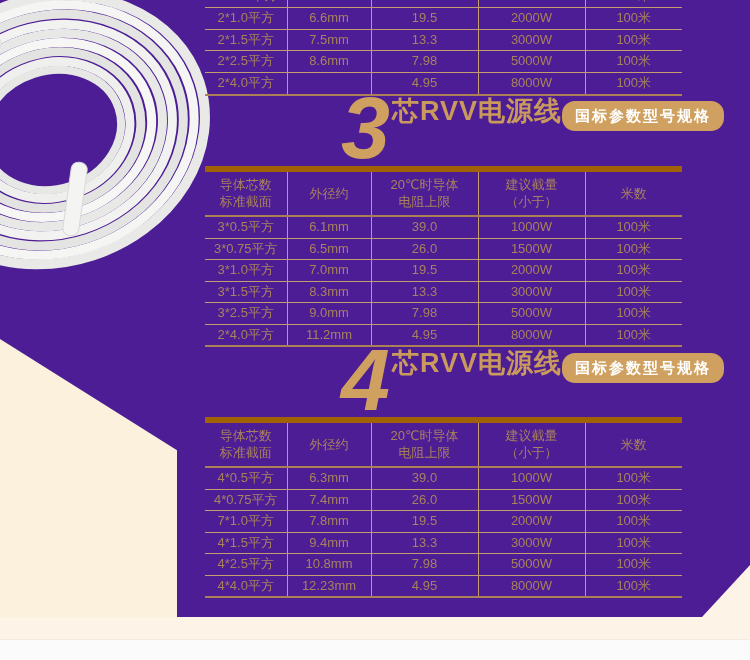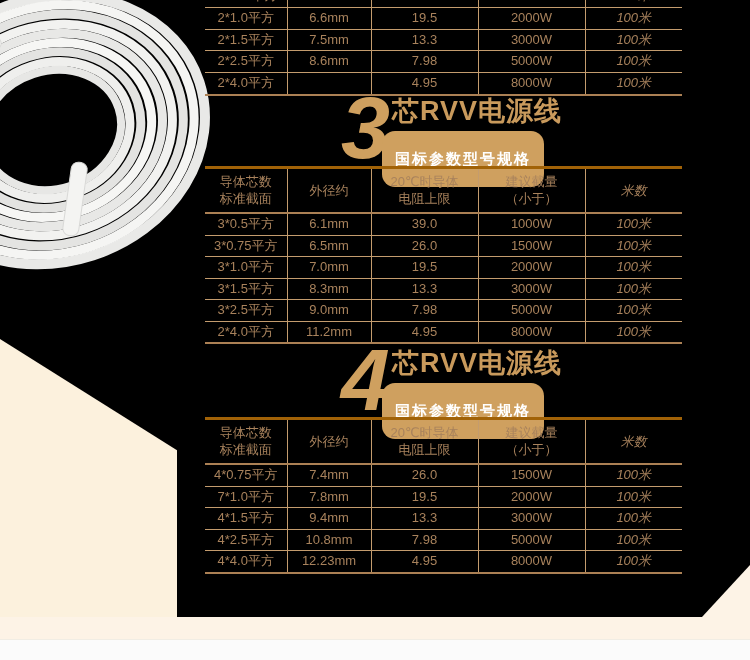--- a/index.html
+++ b/index.html
@@ -1,55 +1,55 @@
 <!DOCTYPE html>
 <html><head>
 <meta charset="utf-8">
 <style>
   html,body{margin:0;padding:0;}
   body{font-family:"Liberation Sans","DejaVu Sans",sans-serif;background:#ffffff;}
-  .page{position:relative;width:750px;height:660px;background:#000000;overflow:hidden;}
+  .page{position:relative;width:750px;height:660px;background:#4c1d95;overflow:hidden;}
 
   
   .bg-left-wedge{position:absolute;left:0;top:339px;width:177px;height:278px;background:#fcf1dd;
     clip-path:polygon(0 0,100% 40%,100% 100%,0 100%);}
   .bg-bottom-band{position:absolute;left:0;top:617px;width:750px;height:22px;background:#fdf3e6;}
   .bg-corner-wedge{position:absolute;left:702px;top:565px;width:48px;height:52px;background:#fdf3e6;
     clip-path:polygon(100% 0,100% 100%,0 100%);}
   .bg-bottom-strip{position:absolute;left:0;top:639px;width:750px;height:21px;background:#fbfbfb;border-top:1px solid #f1ede4;}
 
   
   .photo{position:absolute;left:-55px;top:-60px;width:280px;height:340px;}
 
   
   .tablewrap{position:absolute;}
   table.spec{border-collapse:collapse;table-layout:fixed;width:477px;
-    border-top:3px solid #a16207;border-bottom:2px solid #ab8054;}
+    border-top:6px solid #a16207;border-bottom:2px solid #ab8054;}
   .toptable table.spec{border-top:none;}
   table.spec col:nth-child(1){width:82px;}
   table.spec col:nth-child(2){width:84px;}
   table.spec col:nth-child(3){width:107px;}
   table.spec col:nth-child(4){width:107px;}
   table.spec col:nth-child(5){width:97px;}
   table.spec th,table.spec td{border-right:1px solid #c49c6e;font-size:13px;color:#a8825c;
     text-align:center;padding:0;font-weight:400;white-space:nowrap;}
-  table.spec th:last-child,table.spec td:last-child{border-right:none;font-style:italic;}
+  table.spec th:last-child,table.spec td:last-child{border-right:none;}
   table.spec thead th{border-bottom:2px solid #ab8054;padding:4px 0 5px 0;line-height:17px;}
   table.spec tbody td{height:20.5px;line-height:20.5px;}
   .toptable table.spec tbody td{height:20.8px;line-height:20.8px;}
   table.spec tbody tr+tr td{border-top:1px solid #c49c6e;}
 
   
   .sec-head{position:absolute;display:flex;align-items:flex-start;}
   .sec-num{font-size:88px;line-height:64px;font-weight:900;font-style:italic;color:#cfa05f;
     letter-spacing:-4px;display:block;}
-  .sec-right{display:flex;flex-direction:column;margin-left:-4px;}
+  .sec-right{display:flex;flex-direction:row;margin-left:-4px;}
   .sec-title{font-size:27px;font-weight:700;color:#c99a5c;letter-spacing:1px;margin-left:10px;line-height:30px;}
   .sec-badge{margin-top:5px;background:#cfa05f;color:#ffffff;font-size:15px;font-weight:700;
-    line-height:24px;height:24px;padding:16px 13px;border-radius:13px;letter-spacing:2px;text-align:center;
+    line-height:24px;height:24px;padding:3px 13px;border-radius:13px;letter-spacing:2px;text-align:center;
     align-self:flex-start;}
 </style>
 </head>
 <body>
 
 <div class="page">
 
   <div class="bg-left-wedge"></div>
   <div class="bg-bottom-band"></div>
   <div class="bg-corner-wedge"></div>
@@ -240,20 +240,27 @@
               <div>建议截量</div>
               <div>（小于）</div>
             </th>
             <th>
               <div>米数</div>
             </th>
           </tr>
         </thead>
         <tbody>
           <tr>
+            <td>4*0.5平方</td>
+            <td>6.3mm</td>
+            <td>39.0</td>
+            <td>1000W</td>
+            <td>100米</td>
+          </tr>
+          <tr>
             <td>4*0.75平方</td>
             <td>7.4mm</td>
             <td>26.0</td>
             <td>1500W</td>
             <td>100米</td>
           </tr>
           <tr>
             <td>7*1.0平方</td>
             <td>7.8mm</td>
             <td>19.5</td>

